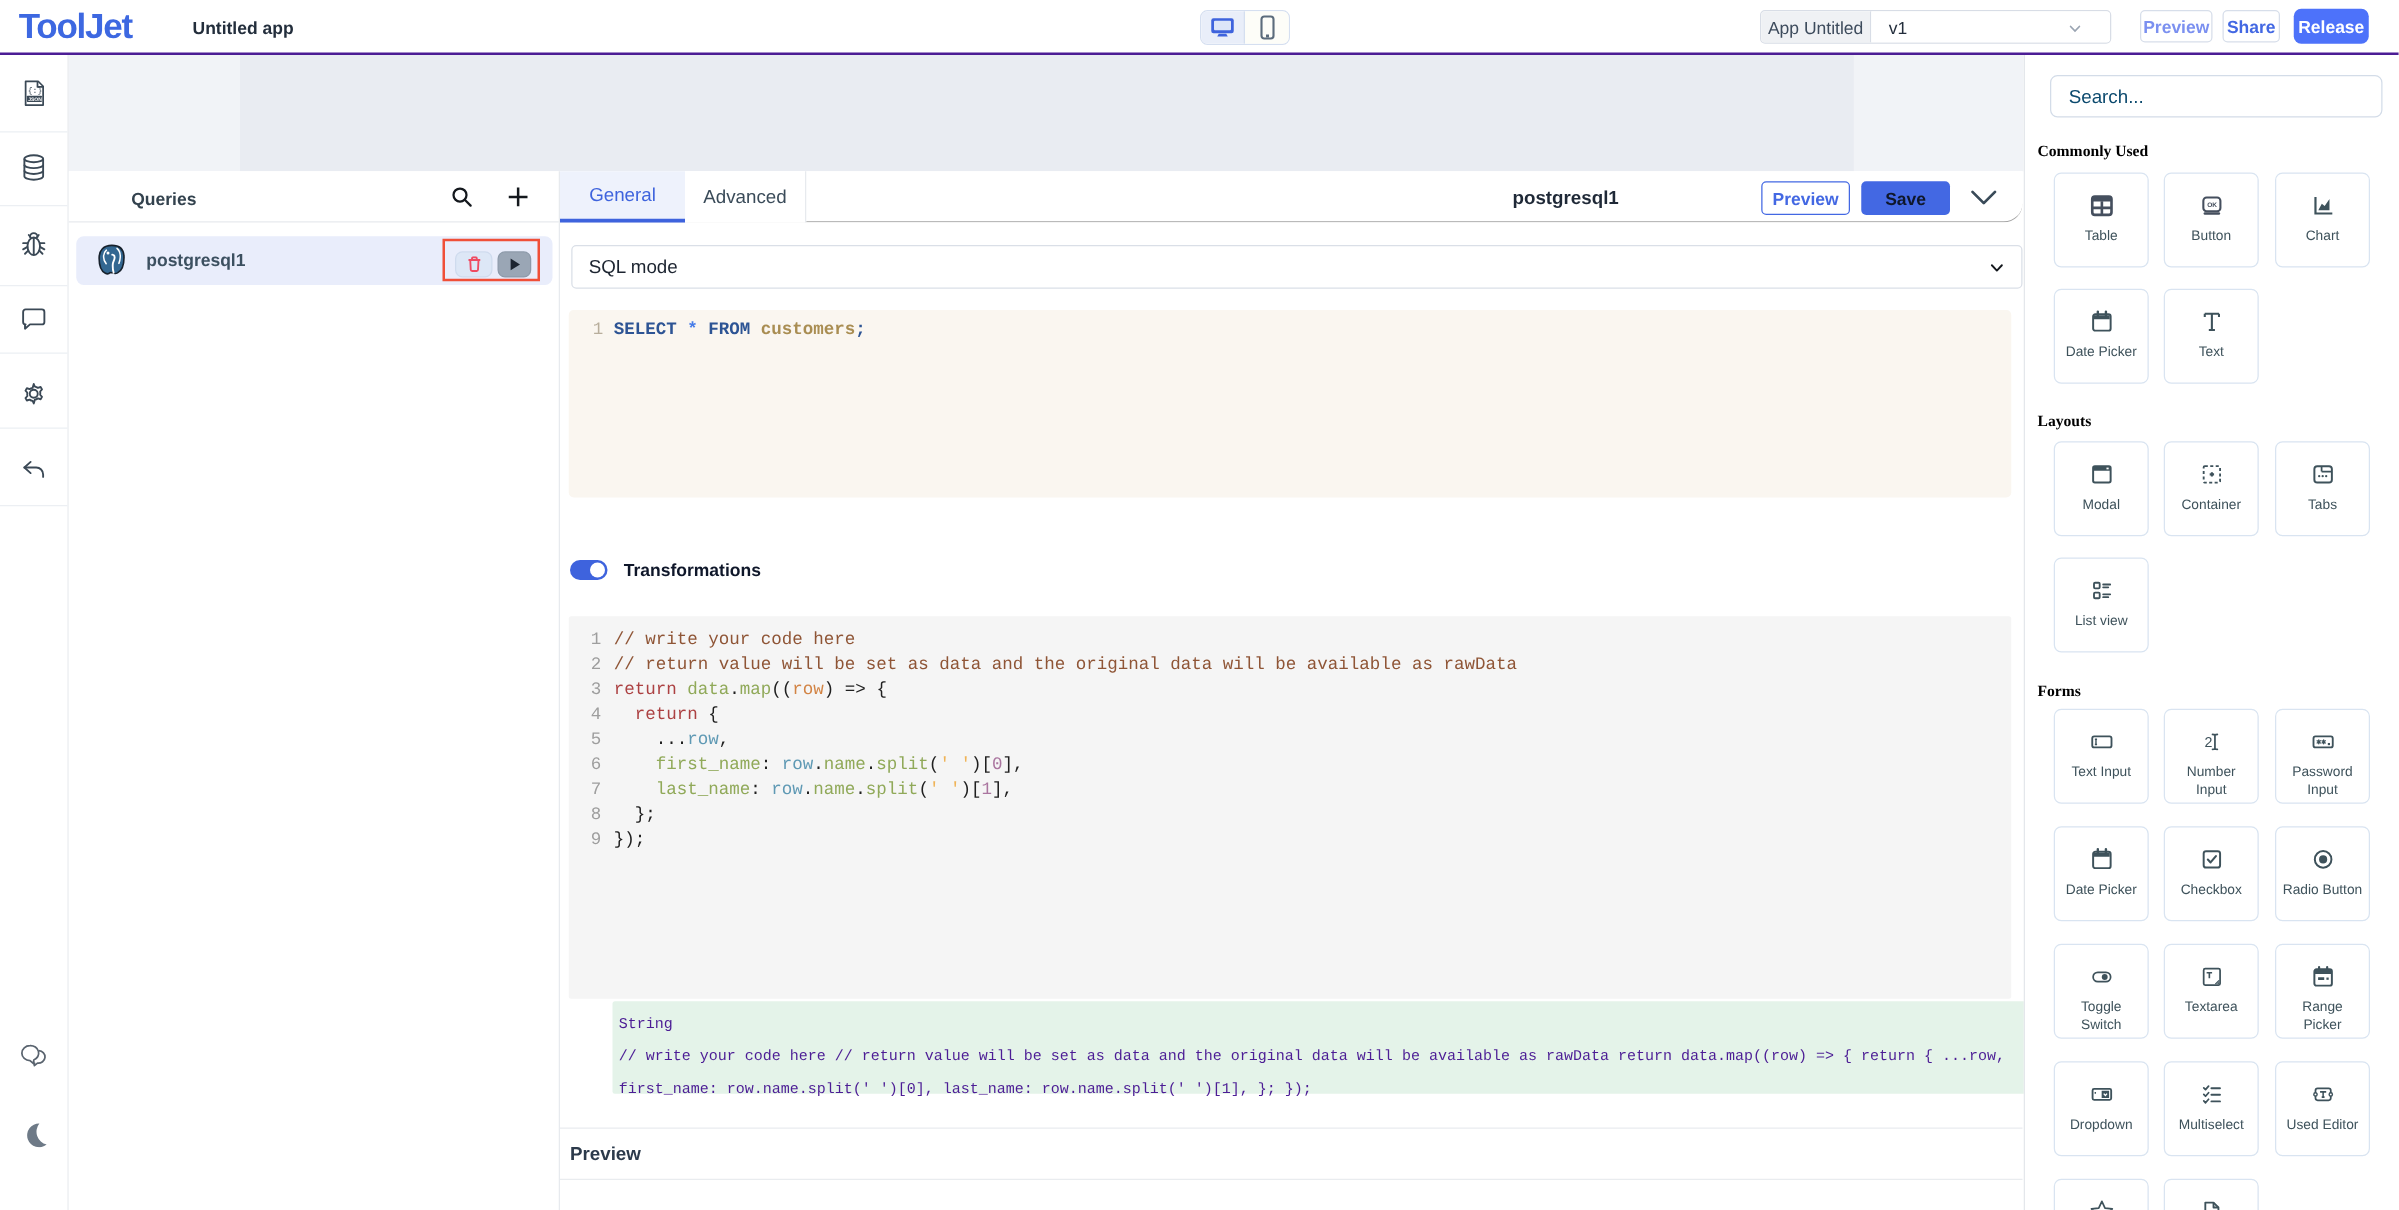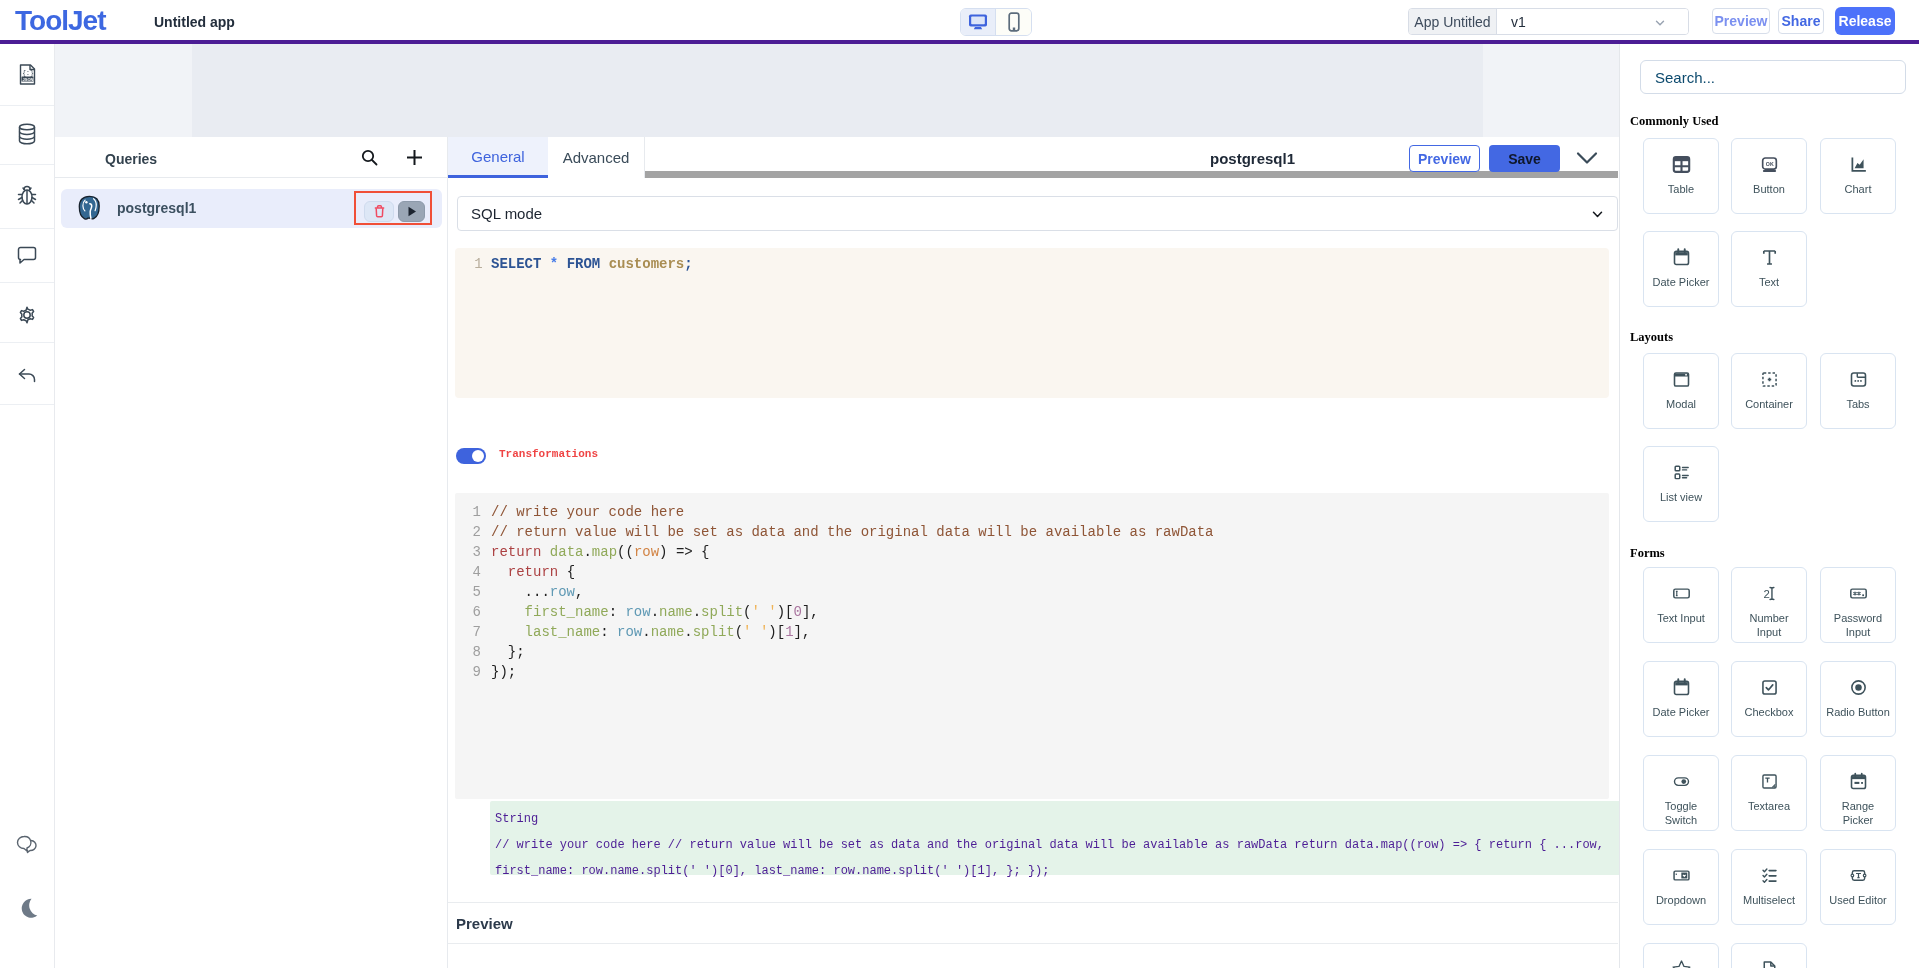--- a/index.html
+++ b/index.html
@@ -2,21 +2,21 @@
 <html><head>
 <meta charset="utf-8">
 <style>
   * { margin:0; padding:0; box-sizing:border-box; }
   html,body { width:1919px; height:968px; overflow:hidden; background:#fff;
     font-family:"Liberation Sans", sans-serif; }
   #app { position:relative; width:1919px; height:968px; }
   .abs { position:absolute; }
 
   
-  #header { left:0; top:0; width:1919px; height:44px; background:#fff; border-bottom:4px solid #4c1d95; z-index:5; }
+  #header { left:0; top:0; width:1919px; height:44px; background:#fff; border-bottom:2px solid #4c1d95; z-index:5; }
   #logo { left:15px; top:5px; font-size:28px; font-weight:bold; color:#3d68e1; letter-spacing:-1px; }
   #appname { left:154px; top:14px; font-size:14px; font-weight:bold; color:#232e3c; }
   #devicetoggle { left:960px; top:8px; width:72px; height:28px; border:1px solid #d5dff0; border-radius:6px; display:flex; overflow:hidden; }
   #devicetoggle .seg { width:35px; height:100%; display:flex; align-items:center; justify-content:center; }
   #devicetoggle .seg1 { background:#e9eef9; border-right:1px solid #d5dff0; }
   #devicetoggle .seg2 { background:#fdfdf8; }
   #verGroup { left:1408px; top:8px; height:27px; display:flex; border:1px solid #d8dde6; border-radius:4px; overflow:hidden; }
   #verLabel { width:88px; background:#eff1f4; color:#3d4b5c; font-size:14px; display:flex; align-items:center; justify-content:center; border-right:1px solid #d8dde6; }
   #verVal { width:191px; background:#fff; color:#232e3c; font-size:14px; display:flex; align-items:center; padding-left:14px; position:relative; }
   .btn { display:flex; align-items:center; justify-content:center; font-size:14px; font-weight:bold; border-radius:4px; }
@@ -39,40 +39,40 @@
   #qtitle { position:absolute; left:18px; top:14px; font-size:14px; font-weight:bold; color:#33424e;margin-left:32px; }
   #qrow { position:absolute; left:6px; top:52px; width:381px; height:39px; background:#e9edfb; border-radius:6px; }
   #qrowtext { position:absolute; left:56px; top:11px; font-size:14px; font-weight:bold; color:#3c5060; }
   #redbox { position:absolute; left:293px; top:2px; width:78px; height:34px; border:2px solid #f04f38; }
   .qbtn { position:absolute; top:8px; height:21px; border-radius:6px; display:flex; align-items:center; justify-content:center; }
   #qbtnDel { left:8px; width:30px; background:#dde7f6; border:1px solid #cfdbee; }
   #qbtnRun { left:42px; width:27px; background:#9aa6b5; border:1px solid #8d9aaa; }
 
   
   #epane { left:448px; top:137px; width:1170px; height:831px; background:#fff; }
-  #tabbar { position:absolute; left:0; top:0; width:1170px; height:41px; border-bottom:7px solid #a3a3a3; }
+  #tabbar { position:absolute; left:0; top:0; width:1170px; height:41px; border-bottom:1px solid #a3a3a3;border-radius:15px; }
   .tab { position:absolute; top:0; height:41px; display:flex; align-items:center; justify-content:center; font-size:15px; }
   #tabGeneral { left:0; width:100px; background:#eef2fc; color:#3e63dd; border-bottom:3px solid #3e63dd; }
   #tabAdvanced { left:100px; width:97px; background:#fff; color:#3a4b59; border-right:1px solid #e7eaee; }
   #qname { position:absolute; left:762px; top:13px; font-size:15px; font-weight:bold; color:#1f2937; }
   #epPreview { position:absolute; left:961px; top:8px; width:71px; height:27px; border:1px solid #4368e3; color:#4368e3; background:#fff; }
   #epSave { position:absolute; left:1041px; top:8px; width:71px; height:27px; background:#4368e3; color:#0f172a; }
 
   #sqlmode { position:absolute; left:9px; top:59px; width:1161px; height:35px; border:1px solid #dadfe7; border-radius:4px; background:#fff; }
   #sqlmode span { position:absolute; left:13px; top:8px; font-size:15px; color:#1c2430; }
 
   #sqled { position:absolute; left:7px; top:111px; width:1154px; height:150px; background:#faf6f0; border-radius:4px;
     font-family:"Liberation Mono", monospace; font-size:14px; }
   #sqlline { position:absolute; left:0px; top:8px; width:100%; white-space:pre; font-weight:bold; }
   #sqlline .ln { display:inline-block; width:36px; text-align:right; color:#b8ae9c; font-weight:normal; }
 
   #transfrow { position:absolute; left:8px; top:311px; height:16px; }
   #toggle { position:absolute; left:0; top:0; width:30px; height:16px; background:#3e63dd; border-radius:8px; }
   #toggle .knob { position:absolute; right:2px; top:2px; width:12px; height:12px; background:#fff; border-radius:50%; }
-  #transflabel { position:absolute; left:43px; top:0px; font-size:11px; font-weight:bold; color:#ef4444; white-space:nowrap;font-family:Liberation Mono, monospace; }
+  #transflabel { position:absolute; left:43px; top:0px; font-size:14px; font-weight:bold; color:#0f172a; white-space:nowrap; }
 
   #jsed { position:absolute; left:7px; top:356px; width:1154px; height:306px; background:#f5f5f5; border-radius:2px;
     font-family:"Liberation Mono", monospace; font-size:14px; line-height:20px; color:#202020; }
   #jscode { position:absolute; left:0; top:9px; white-space:pre; }
   #jscode .ln { display:inline-block; width:26px; text-align:right; color:#9e9e9e; margin-right:10px; }
   .c-com { color:#8f5536; } .c-kw { color:#ac4142; } .c-var { color:#90a959; }
   .c-def { color:#d28445; } .c-v2 { color:#5f99b4; } .c-str { color:#efb357; } .c-num { color:#aa759f; }
 
   #greenbox { position:absolute; left:7px; top:664px; width:1154px; height:74px; background:#e4f3e9; border-radius:2px;
     font-family:"Liberation Mono", monospace; font-size:12px; color:#4c1d95;margin-left:35px; }

